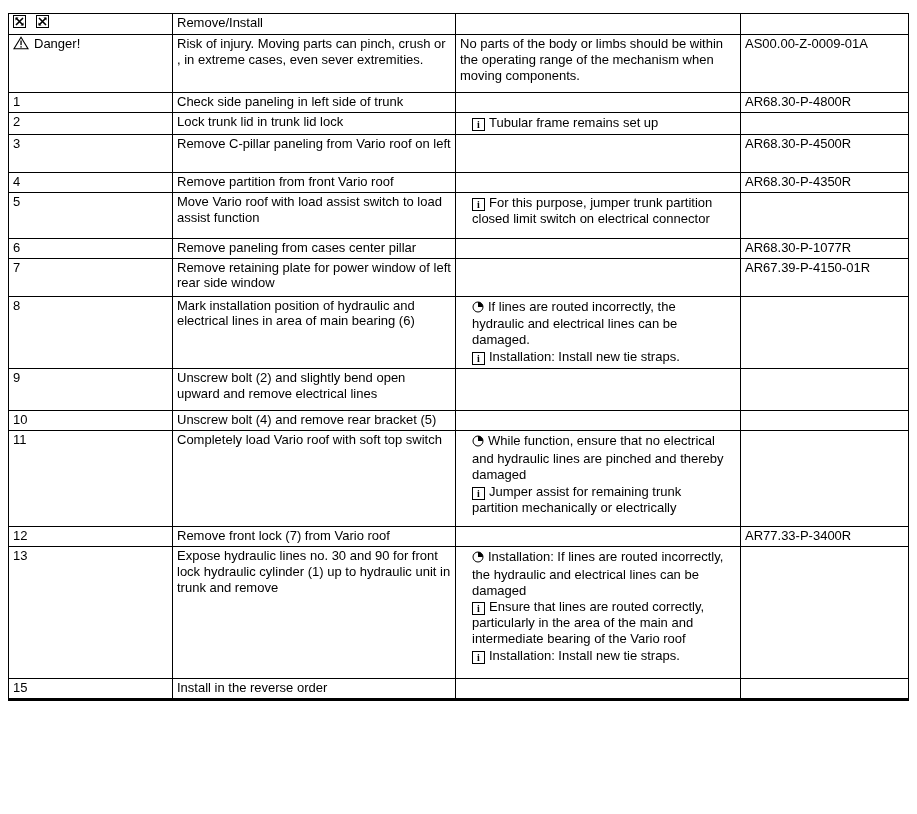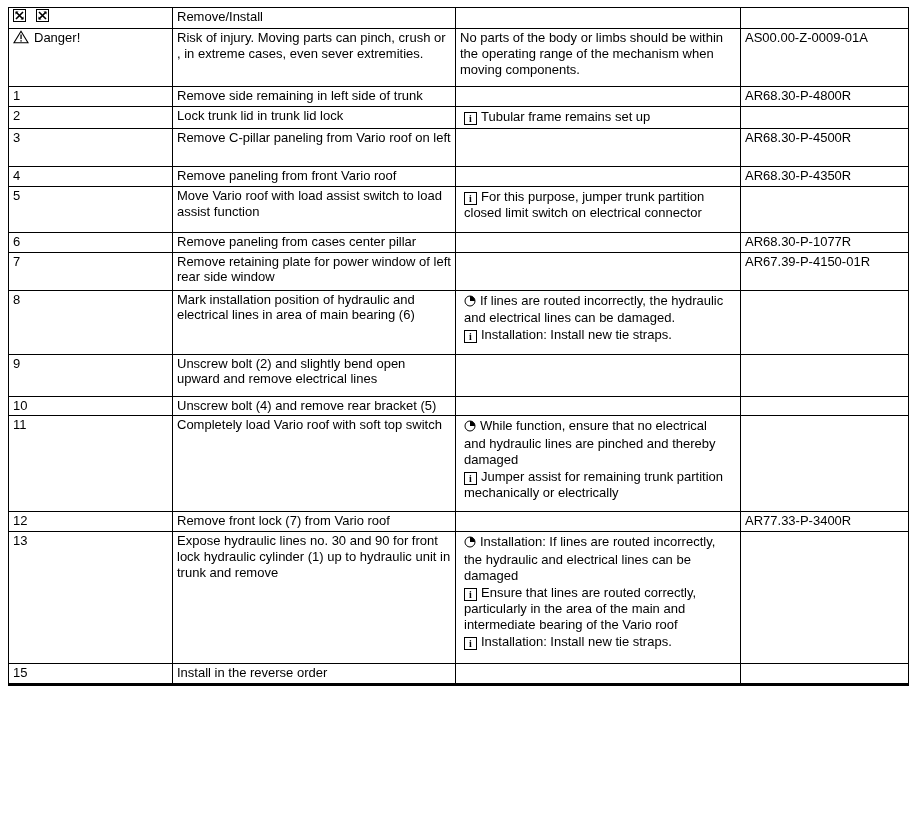--- a/index.html
+++ b/index.html
@@ -1,17 +1,17 @@
 <!DOCTYPE html>
 <html><head>
 <meta charset="utf-8">
 <style>
   html, body { margin: 0; padding: 0; background: #ffffff; color: #000; }
   body { font-family: "Liberation Sans", sans-serif; font-size: 13px; }
-  .doc { padding: 7px 8px 0 8px; width: 901px; }
+  .doc { padding: 13px 8px 0 8px; width: 901px; }
   table.doc-table {
     border-collapse: collapse;
     table-layout: fixed;
     width: 900px;
     border-bottom: 3px solid #000;
   }
   col.c1 { width: 164px; }
   col.c2 { width: 283px; }
   col.c3 { width: 285px; }
   col.c4 { width: 168px; }
@@ -43,21 +43,21 @@
     font-family: "Liberation Serif", serif;
     font-weight: bold;
     font-size: 10px;
     line-height: 11px;
     text-align: center;
     margin-right: 4px;
     vertical-align: -1px;
     box-sizing: content-box;
   }
   .attn-icon { display: inline-block; margin-right: 4px; vertical-align: -2px; }
-  .note { margin: 1px 4px; }
+  .note { margin: 1px 12px; }
   .note-text { white-space: normal; }
 </style>
 </head>
 <body>
 
 <div class="doc">
   <table class="doc-table">
     <colgroup>
       <col class="c1">
         <col class="c2">
@@ -89,41 +89,41 @@
                 <rect x="7.4" y="4.5" width="1.3" height="4.6" fill="#000"></rect>
                 <rect x="7.4" y="10.2" width="1.3" height="1.4" fill="#000"></rect>
               </svg></span><span>Danger!</span>
         </td>
         <td>Risk of injury.  Moving parts can pinch, crush or , in extreme cases, even sever extremities.</td>
         <td>No parts of the body or limbs should be within the operating range of the mechanism when moving components.</td>
         <td>AS00.00-Z-0009-01A</td>
       </tr>
     <tr class="step-row step-row-1">
           <td>1</td>
-          <td>Remove side remaining in left side of trunk</td>
+          <td>Check side paneling in left side of trunk</td>
           <td></td>
           <td>AR68.30-P-4800R</td>
         </tr>
         <tr class="step-row step-row-2">
           <td>2</td>
           <td>Lock trunk lid in trunk lid lock</td>
           <td>
             <div class="note"><span class="info-icon">i</span><span class="note-text">Tubular frame remains set up</span></div>
           </td>
           <td></td>
         </tr>
         <tr class="step-row step-row-3">
           <td>3</td>
           <td>Remove C-pillar paneling from Vario roof on left</td>
           <td></td>
           <td>AR68.30-P-4500R</td>
         </tr>
         <tr class="step-row step-row-4">
           <td>4</td>
-          <td>Remove paneling from front Vario roof</td>
+          <td>Remove partition from front Vario roof</td>
           <td></td>
           <td>AR68.30-P-4350R</td>
         </tr>
         <tr class="step-row step-row-5">
           <td>5</td>
           <td>Move Vario roof with load assist switch to load assist function</td>
           <td>
             <div class="note"><span class="info-icon">i</span><span class="note-text">For this purpose, jumper trunk partition closed limit switch on electrical connector</span></div>
           </td>
           <td></td>

